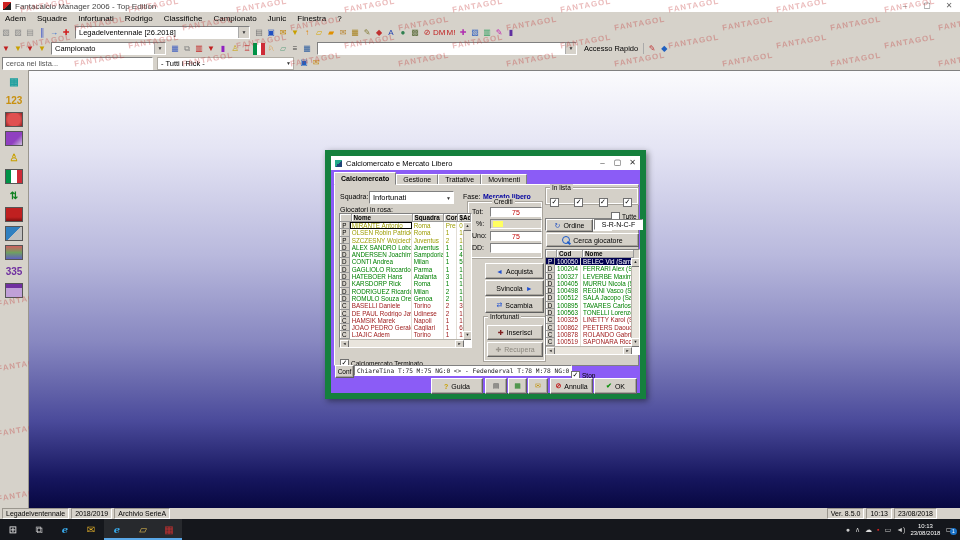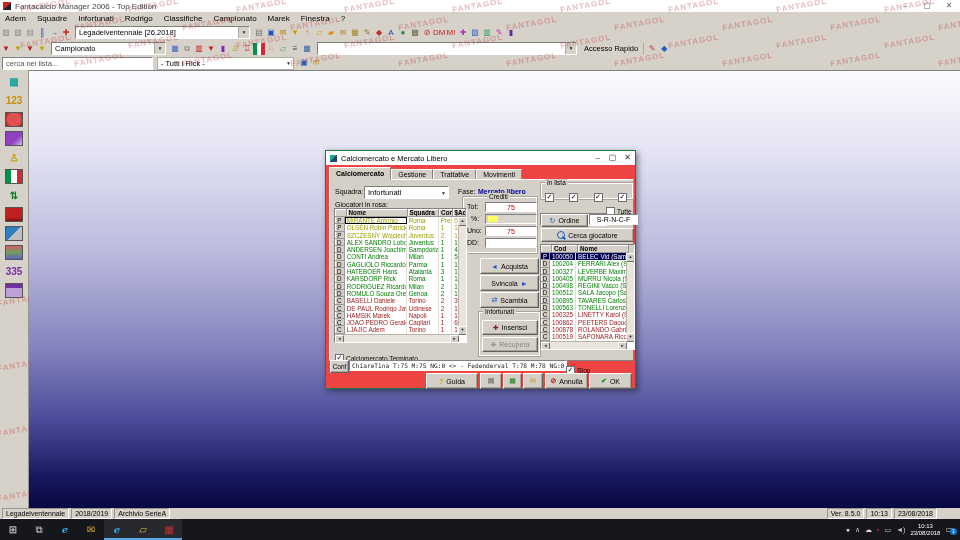--- a/index.html
+++ b/index.html
@@ -30,21 +30,21 @@
   .side-icon.blk{width:16px;height:13px;border:1px solid #555;}
   
   #mdi{left:29px;top:70px;width:931px;height:438px;
        background:linear-gradient(180deg,#fbfbfd 0%,#e4e4f4 18%,#b9b9dd 42%,#8787c0 62%,#4a4a9a 80%,#16165e 93%,#070740 100%);
        border-top:1px solid #808080;}
   
   .wm{position:absolute;font-size:8px;font-weight:bold;color:#c03030;opacity:.33;transform:rotate(-10deg);letter-spacing:1px;white-space:nowrap;pointer-events:none;}
   #wm-top{left:0;top:0;width:960px;height:72px;overflow:hidden;pointer-events:none;z-index:60;}
   #wm-side{left:0;top:70px;width:29px;height:438px;overflow:hidden;pointer-events:none;z-index:60;position:absolute;}
   
-  #dialog{left:325px;top:150px;width:309px;height:237px;background:#ef4444;border:1px solid #15803d;box-shadow:2px 2px 6px rgba(0,0,0,.45);z-index:40;}
+  #dialog{left:325px;top:150px;width:309px;height:237px;background:#8b5cf6;border:6px solid #15803d;box-shadow:2px 2px 6px rgba(0,0,0,.45);z-index:40;}
   #dlg-titlebar{left:0;top:0;width:100%;height:14px;background:#fff;display:flex;align-items:center;font-size:7.5px;}
   #dlg-icon{width:7px;height:7px;margin:0 4px 0 4px;background:linear-gradient(135deg,#2a8 50%,#247 50%);}
   #dlg-controls{margin-left:auto;display:flex;}
   #dlg-controls span{width:15px;text-align:center;font-size:8px;line-height:14px;color:#333;}
   #tabs{left:3px;top:16px;height:13px;display:flex;font-size:7px;}
   .tab{padding:0 6px;border:1px solid;border-color:#fff #808080 #d4d0c8 #fff;background:#d4d0c8;display:flex;align-items:center;margin-top:2px;}
   .tab.active{font-weight:bold;margin-top:0;border-bottom-color:#d4d0c8;position:relative;z-index:2;}
   #tabpage{left:3px;top:28px;width:303px;height:180px;border:1px solid;border-color:#fff #808080 #808080 #fff;background:#d4d0c8;}
   .lbl{font-size:7px;white-space:nowrap;}
   .blue-bold{color:#0000a0;font-weight:bold;}
@@ -102,21 +102,21 @@
 </div>
 
 <div id="menubar" class="abs">
 
 <span class="menu-item">Adem</span>
     <span class="menu-item">Squadre</span>
     <span class="menu-item">Infortunati</span>
     <span class="menu-item">Rodrigo</span>
     <span class="menu-item">Classifiche</span>
     <span class="menu-item">Campionato</span>
-    <span class="menu-item">Marek</span>
+    <span class="menu-item">Junic</span>
     <span class="menu-item">Finestra</span>
     <span class="menu-item">?</span>
   </div>
 
 <div id="toolbar1" class="abs tbar">
   <span style="display:flex;align-items:center;">
       <span class="ticon" style="color: rgb(138, 138, 138);">▧</span>
       <span class="ticon" style="color: rgb(138, 138, 138);">▨</span>
       <span class="ticon" style="color: rgb(138, 138, 138);">▤</span>
       <span class="ticon" style="color: rgb(36, 66, 200);">║</span>

